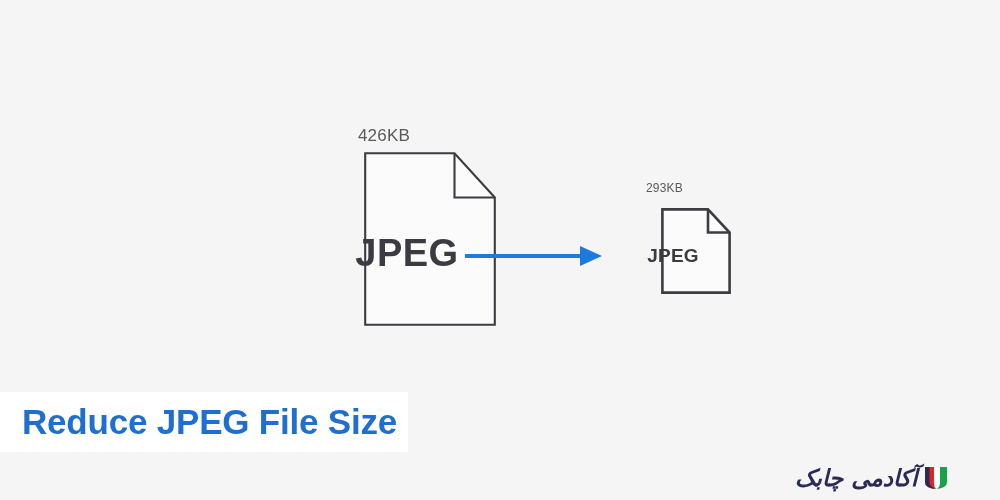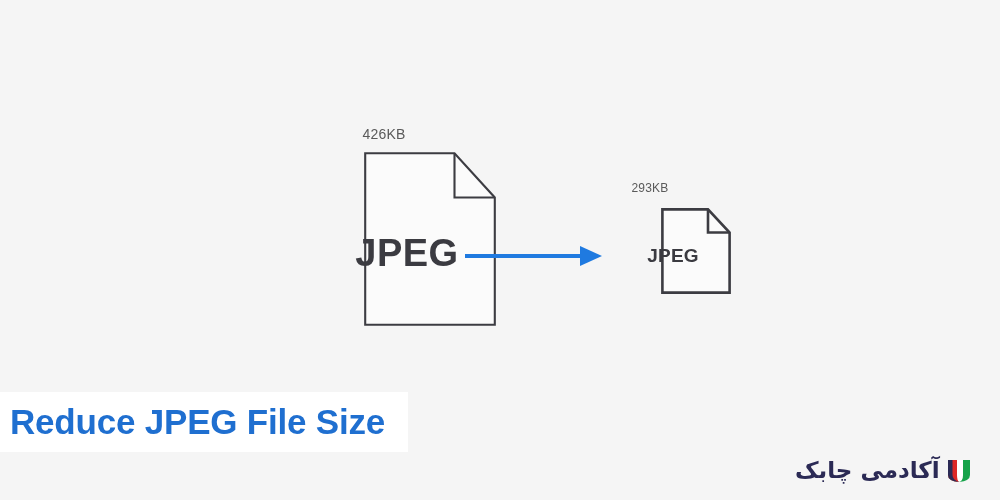--- a/index.html
+++ b/index.html
@@ -20,27 +20,27 @@
     left: 0; top: 0;
     width: 1000px;
     height: 500px;
     background: #f5f5f5;
   }
 
   
   .size-label {
     position: absolute;
     color: #5a5a5a;
-    font-size: 14px;
+    font-size: 17px;
     letter-spacing: 0.2px;
     white-space: nowrap;
     font-family: "Liberation Sans", sans-serif;
   }
   #label-large { left: 320px; top: 126px; width: 128px; text-align: center; }
-  #label-small { left: 617px; top: 181px; width: 66px; text-align: center; font-size: 12px; }
+  #label-small { left: 617px; top: 181px; width: 66px; text-align: right; font-size: 12px; }
 
   
   .doc-wrap { position: absolute; padding-left: 46px; }
   #doc-large { left: 318px; top: 152px; width: 132px; height: 174px; }
   #doc-small { left: 615px; top: 208px; width: 70px; height: 86px; }
 
   .doc-svg { display: block; width: 100%; height: 100%; overflow: visible; }
   .doc-outline {
     fill: #fbfbfb;
     stroke: #3c3c42;
@@ -82,40 +82,41 @@
     position: absolute;
     left: 0;
     top: 392px;
     width: 408px;
     height: 60px;
     background: #ffffff;
     display: flex;
     align-items: center;
   }
   #title-text {
-    margin-left: 10px;
+    margin-left: 22px;
     color: #1f6fd0;
     font-size: 35px;
     font-weight: bold;
     letter-spacing: -0.2px;
     white-space: nowrap;
     font-family: "Liberation Sans", sans-serif;
   }
 
   
   #watermark {
     position: absolute;
     left: 795px;
     top: 450px;
     width: 195px;
     height: 40px;
     display: flex;
-    align-items: center;
+    align-items: flex-end;
     justify-content: flex-end;
     direction: rtl;
+    font-style: italic;
   }
   #wm-mark {
     width: 26px;
     height: 26px;
     margin-left: 6px;
     flex: 0 0 auto;
   }
   #wm-mark svg { display: block; }
   #wm-text {
     color: #2b2a55;

